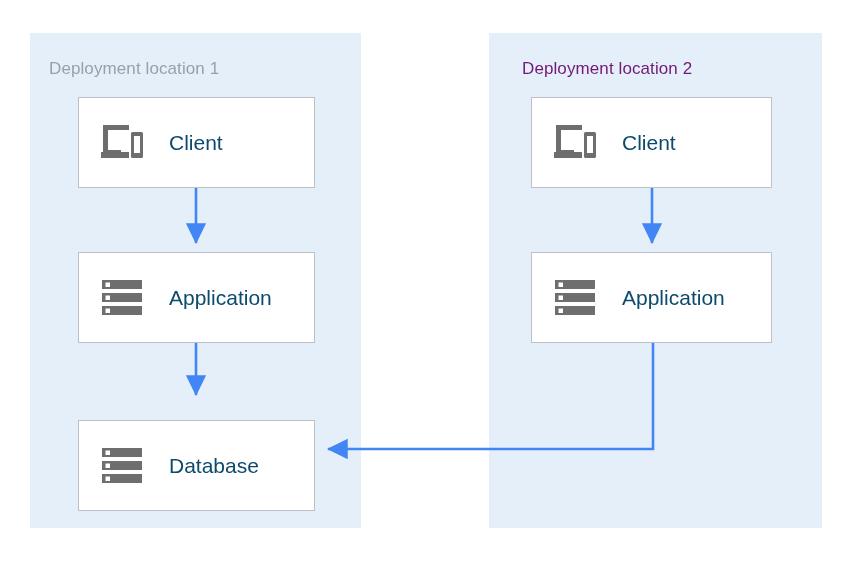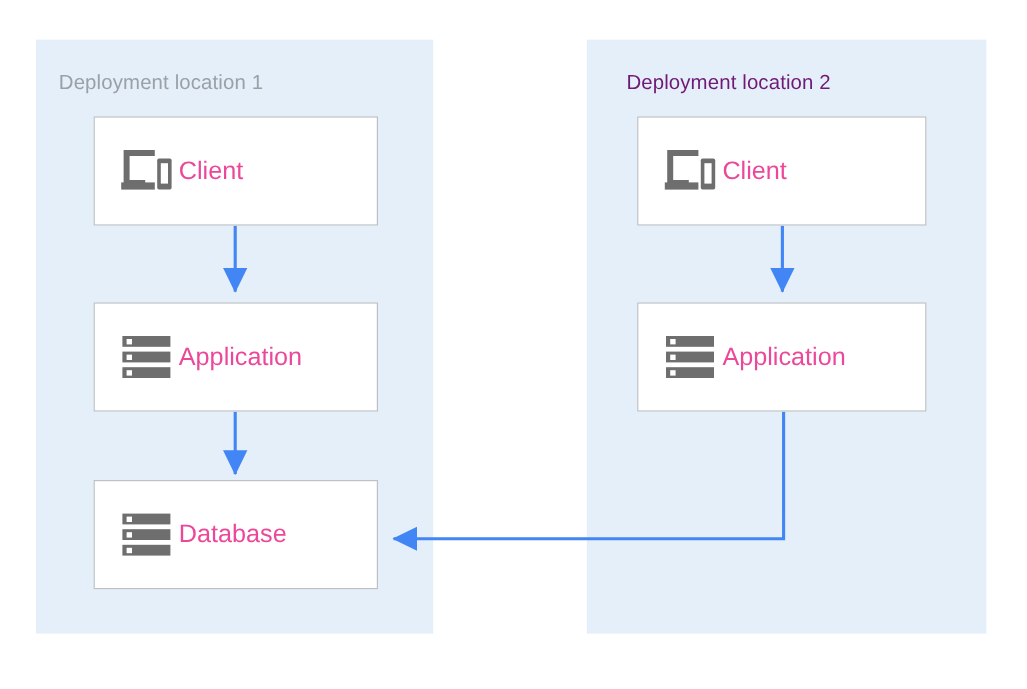--- a/index.html
+++ b/index.html
@@ -41,22 +41,22 @@
   .node-icon {
     flex: 0 0 auto;
     margin-left: 20px;
     width: 46px;
     height: 46px;
     display: flex;
     align-items: center;
     justify-content: center;
   }
   .node-label {
-    margin-left: 4px;
-    color: #ec4899;
+    margin-left: 24px;
+    color: #0c4a6e;
     font-size: 21px;
     line-height: 24px;
     white-space: nowrap;
   }
   svg.edges {
     position: absolute;
     left: 0;
     top: 0;
     width: 856px;
     height: 574px;
@@ -110,21 +110,21 @@
         <rect x="4.5" y="4.5" width="4.5" height="4.5" fill="#FFFFFF"></rect>
         <rect x="1" y="15" width="40" height="9" fill="#6E6E6E"></rect>
         <rect x="4.5" y="17.5" width="4.5" height="4.5" fill="#FFFFFF"></rect>
         <rect x="1" y="28" width="40" height="9" fill="#6E6E6E"></rect>
         <rect x="4.5" y="30.5" width="4.5" height="4.5" fill="#FFFFFF"></rect>
       </svg>
     </span>
     <span class="node-label">Application</span>
   </div>
 
-  <div class="node" id="node-2" style="left: 78px; top: 400px; width: 237px; height: 91px; background: rgb(255, 255, 255); border-color: rgb(189, 193, 198);">
+  <div class="node" id="node-2" style="left: 78px; top: 420px; width: 237px; height: 91px; background: rgb(255, 255, 255); border-color: rgb(189, 193, 198);">
     <span class="node-icon">
       <svg width="42" height="40" viewBox="0 0 42 40" xmlns="http://www.w3.org/2000/svg">
         <rect x="1" y="2" width="40" height="9" fill="#6E6E6E"></rect>
         <rect x="4.5" y="4.5" width="4.5" height="4.5" fill="#FFFFFF"></rect>
         <rect x="1" y="15" width="40" height="9" fill="#6E6E6E"></rect>
         <rect x="4.5" y="17.5" width="4.5" height="4.5" fill="#FFFFFF"></rect>
         <rect x="1" y="28" width="40" height="9" fill="#6E6E6E"></rect>
         <rect x="4.5" y="30.5" width="4.5" height="4.5" fill="#FFFFFF"></rect>
       </svg>
     </span>

